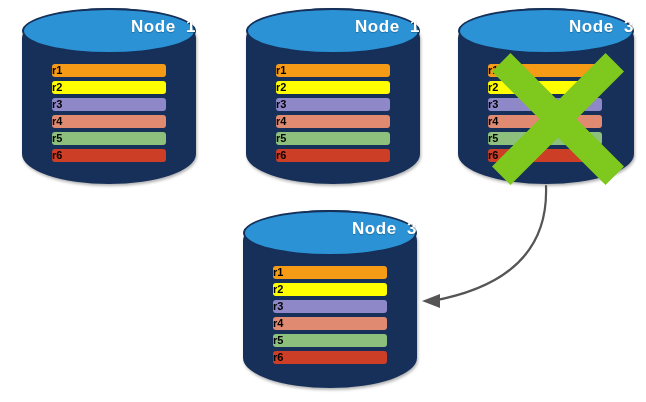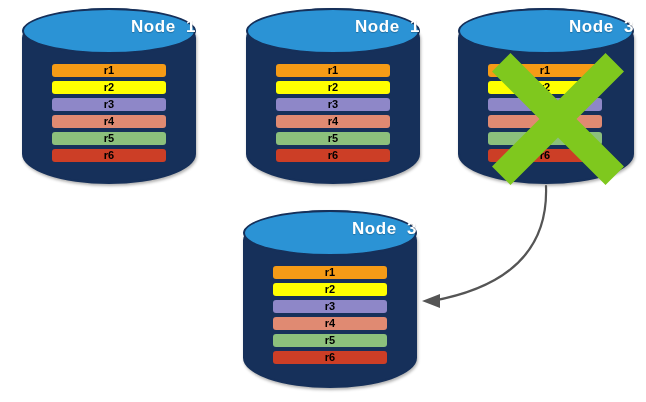--- a/index.html
+++ b/index.html
@@ -72,21 +72,21 @@
     height: 100%;
     z-index: 3;
   }
   .row-bar {
     position: absolute;
     height: 13px;
     border-radius: 3px;
     color: #000000;
     font-size: 11px;
     font-weight: bold;
-    text-align: center;
+    text-align: left;
     line-height: 13px;
     box-sizing: border-box;
   }
 
   
   .x-mark {
     position: absolute;
     z-index: 6;
     pointer-events: none;
   }

